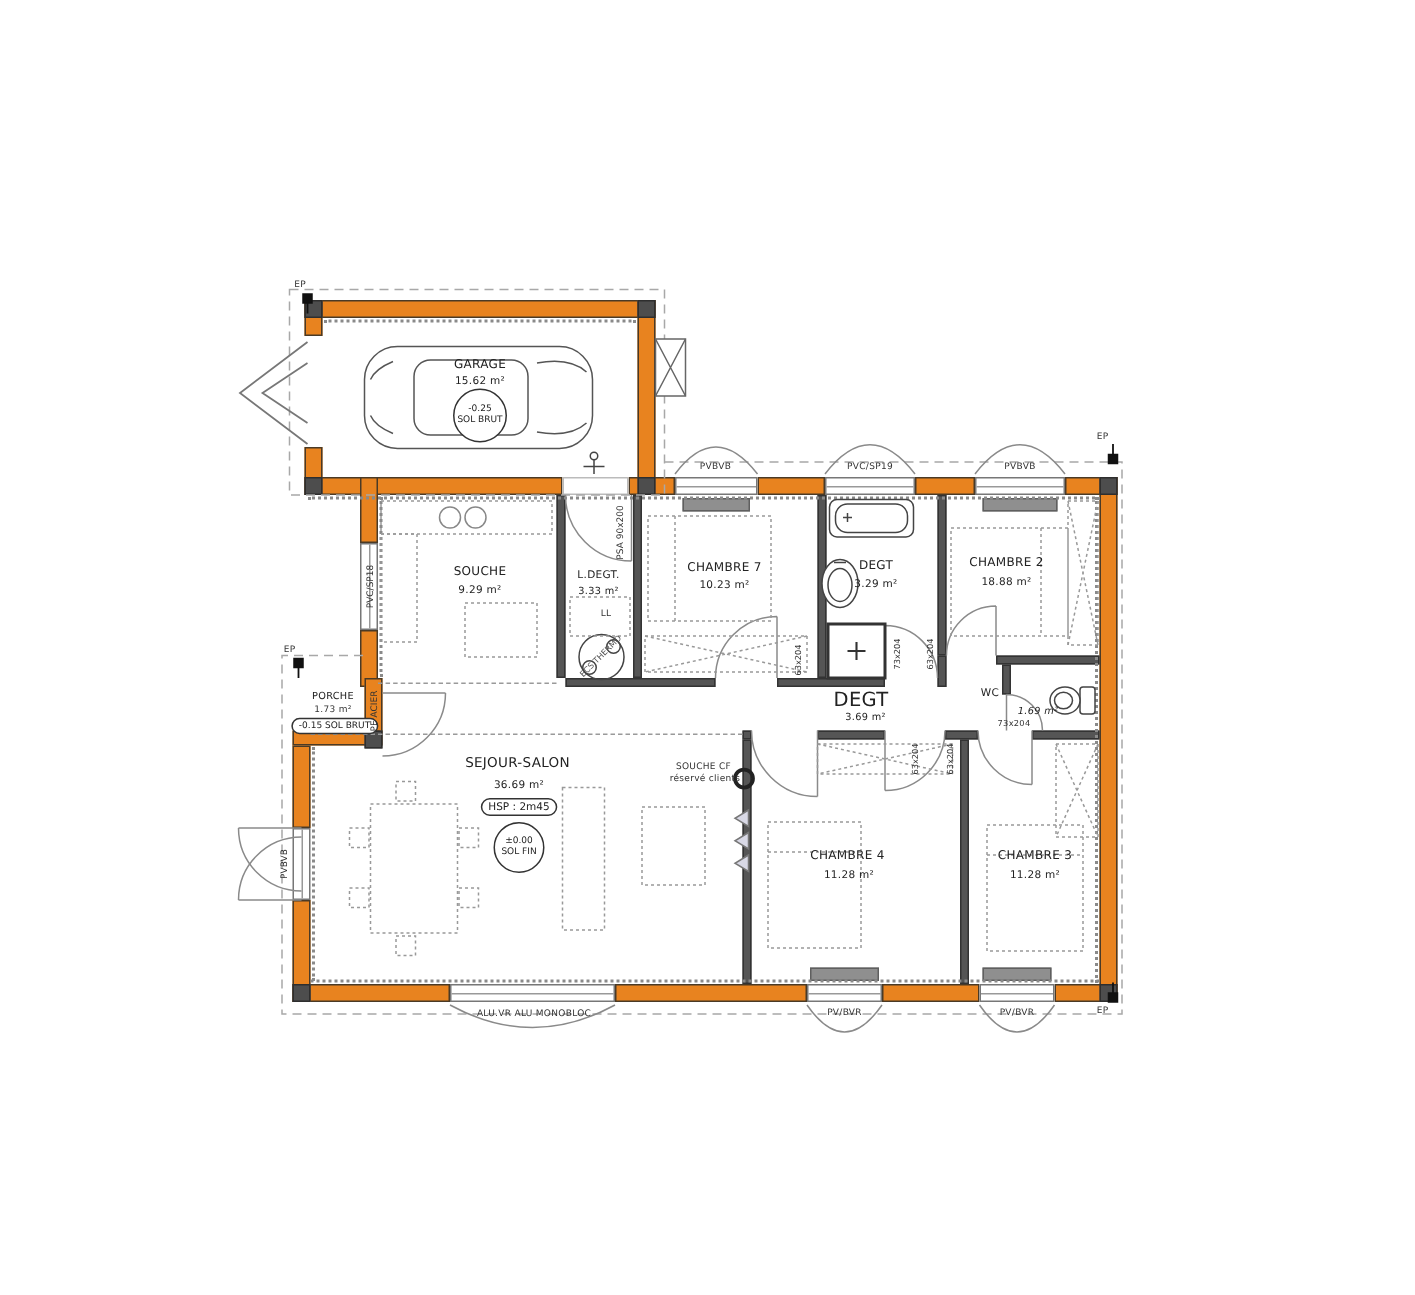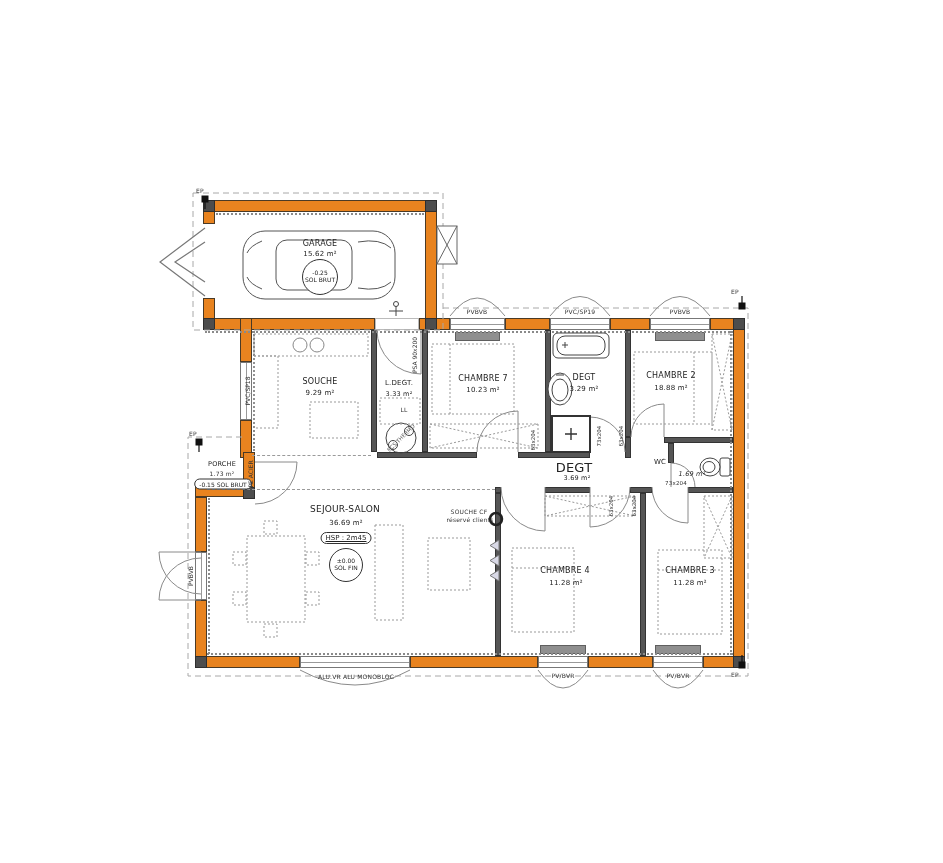--- a/index.html
+++ b/index.html
@@ -263,21 +263,21 @@
   <div class="lbl" style="left:671px;top:375px;">CHAMBRE 2</div>
   <div class="lbl area" style="left:671px;top:388px;">18.88 m²</div>
 
   <div class="lbl" style="left:574px;top:467px;font-size:13px;">DEGT</div>
   <div class="lbl area" style="left:577px;top:478px;font-size:6.5px;">3.69 m²</div>
   <div class="lbl" style="left:660px;top:462px;font-size:7px;">WC</div>
   <div class="lbl area" style="left:692px;top:474px;font-size:6.5px;font-style:italic;">1.69 m²</div>
 
   <div class="lbl" style="left:345px;top:509px;font-size:9px;">SEJOUR-SALON</div>
   <div class="lbl area" style="left:346px;top:523px;">36.69 m²</div>
-  <div class="pill pill-big" style="left:346px;top:538px;text-decoration:underline;">HSP : 2m45</div>
+  <div class="pill pill-big" style="left:346px;top:538px;">HSP : 2m45</div>
   <div class="badge" style="left:346px;top:565px;width:32px;height:32px;">
     <span>±0.00</span>
     <span>SOL FIN</span>
   </div>
 
   <div class="lbl" style="left:565px;top:570px;text-align:center;">CHAMBRE 4</div>
   <div class="lbl area" style="left:566px;top:583px;">11.28 m²</div>
   <div class="lbl" style="left:690px;top:570px;text-align:right;">CHAMBRE 3</div>
   <div class="lbl area" style="left:690px;top:583px;">11.28 m²</div>
 

